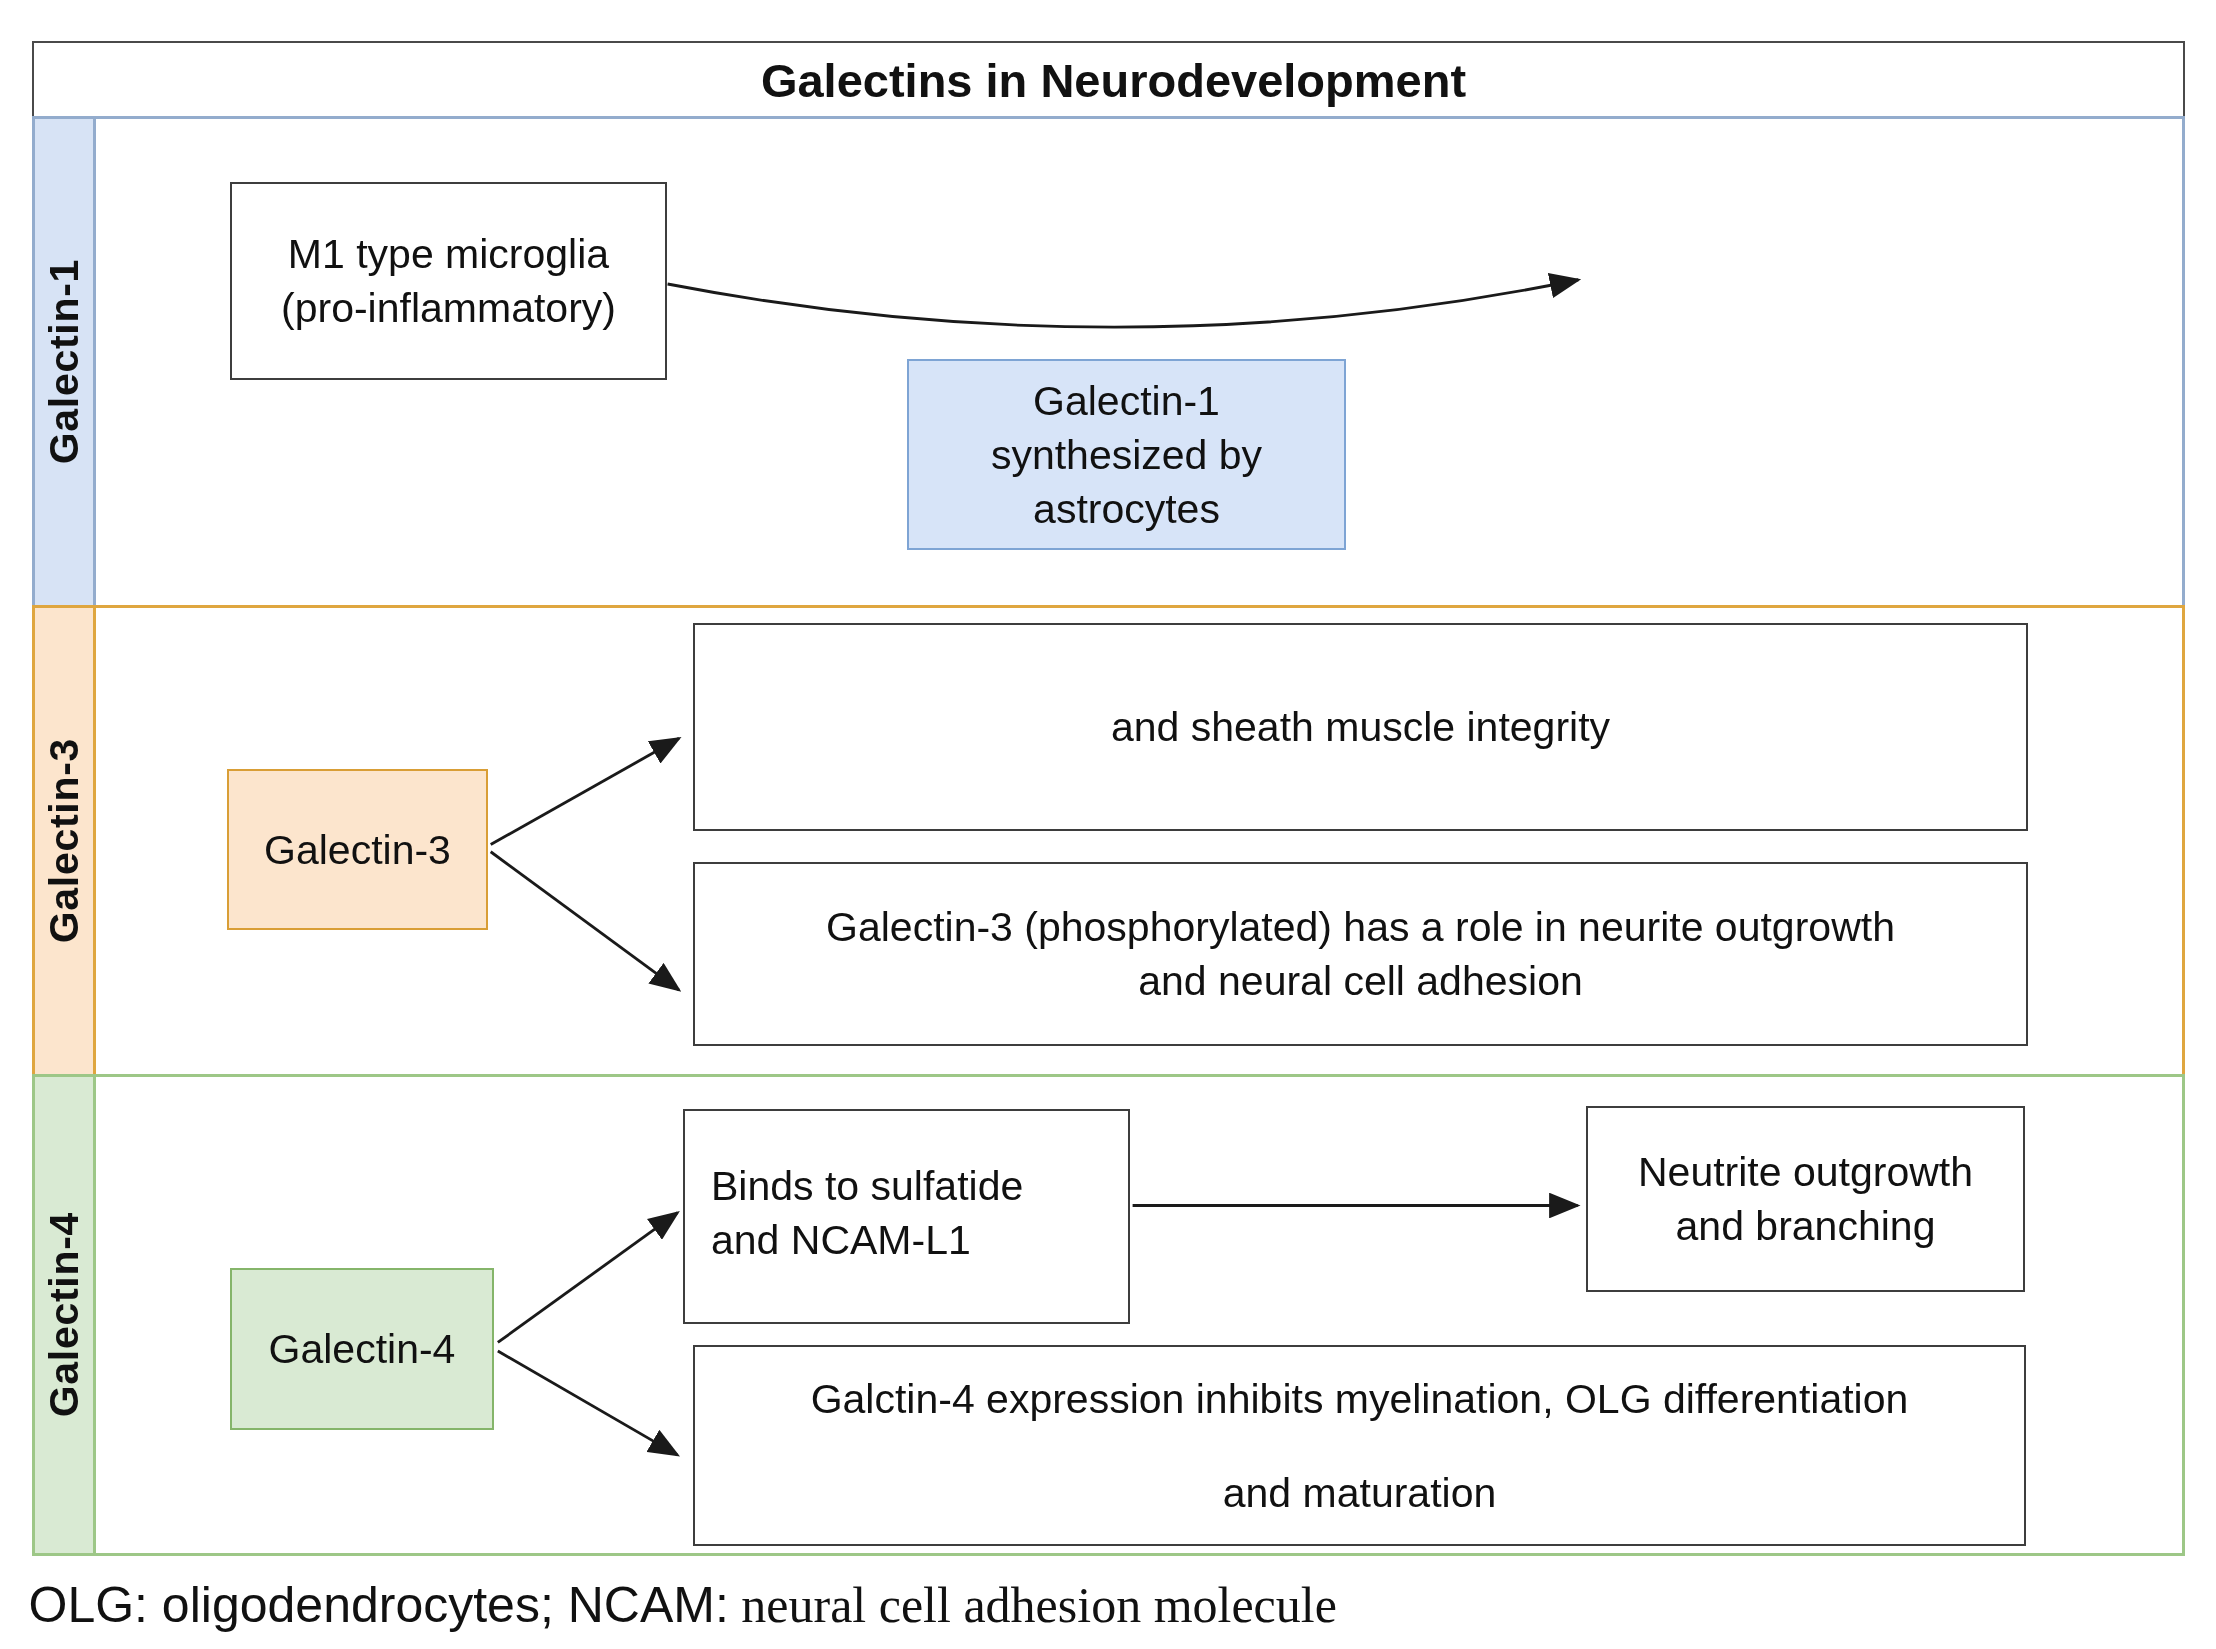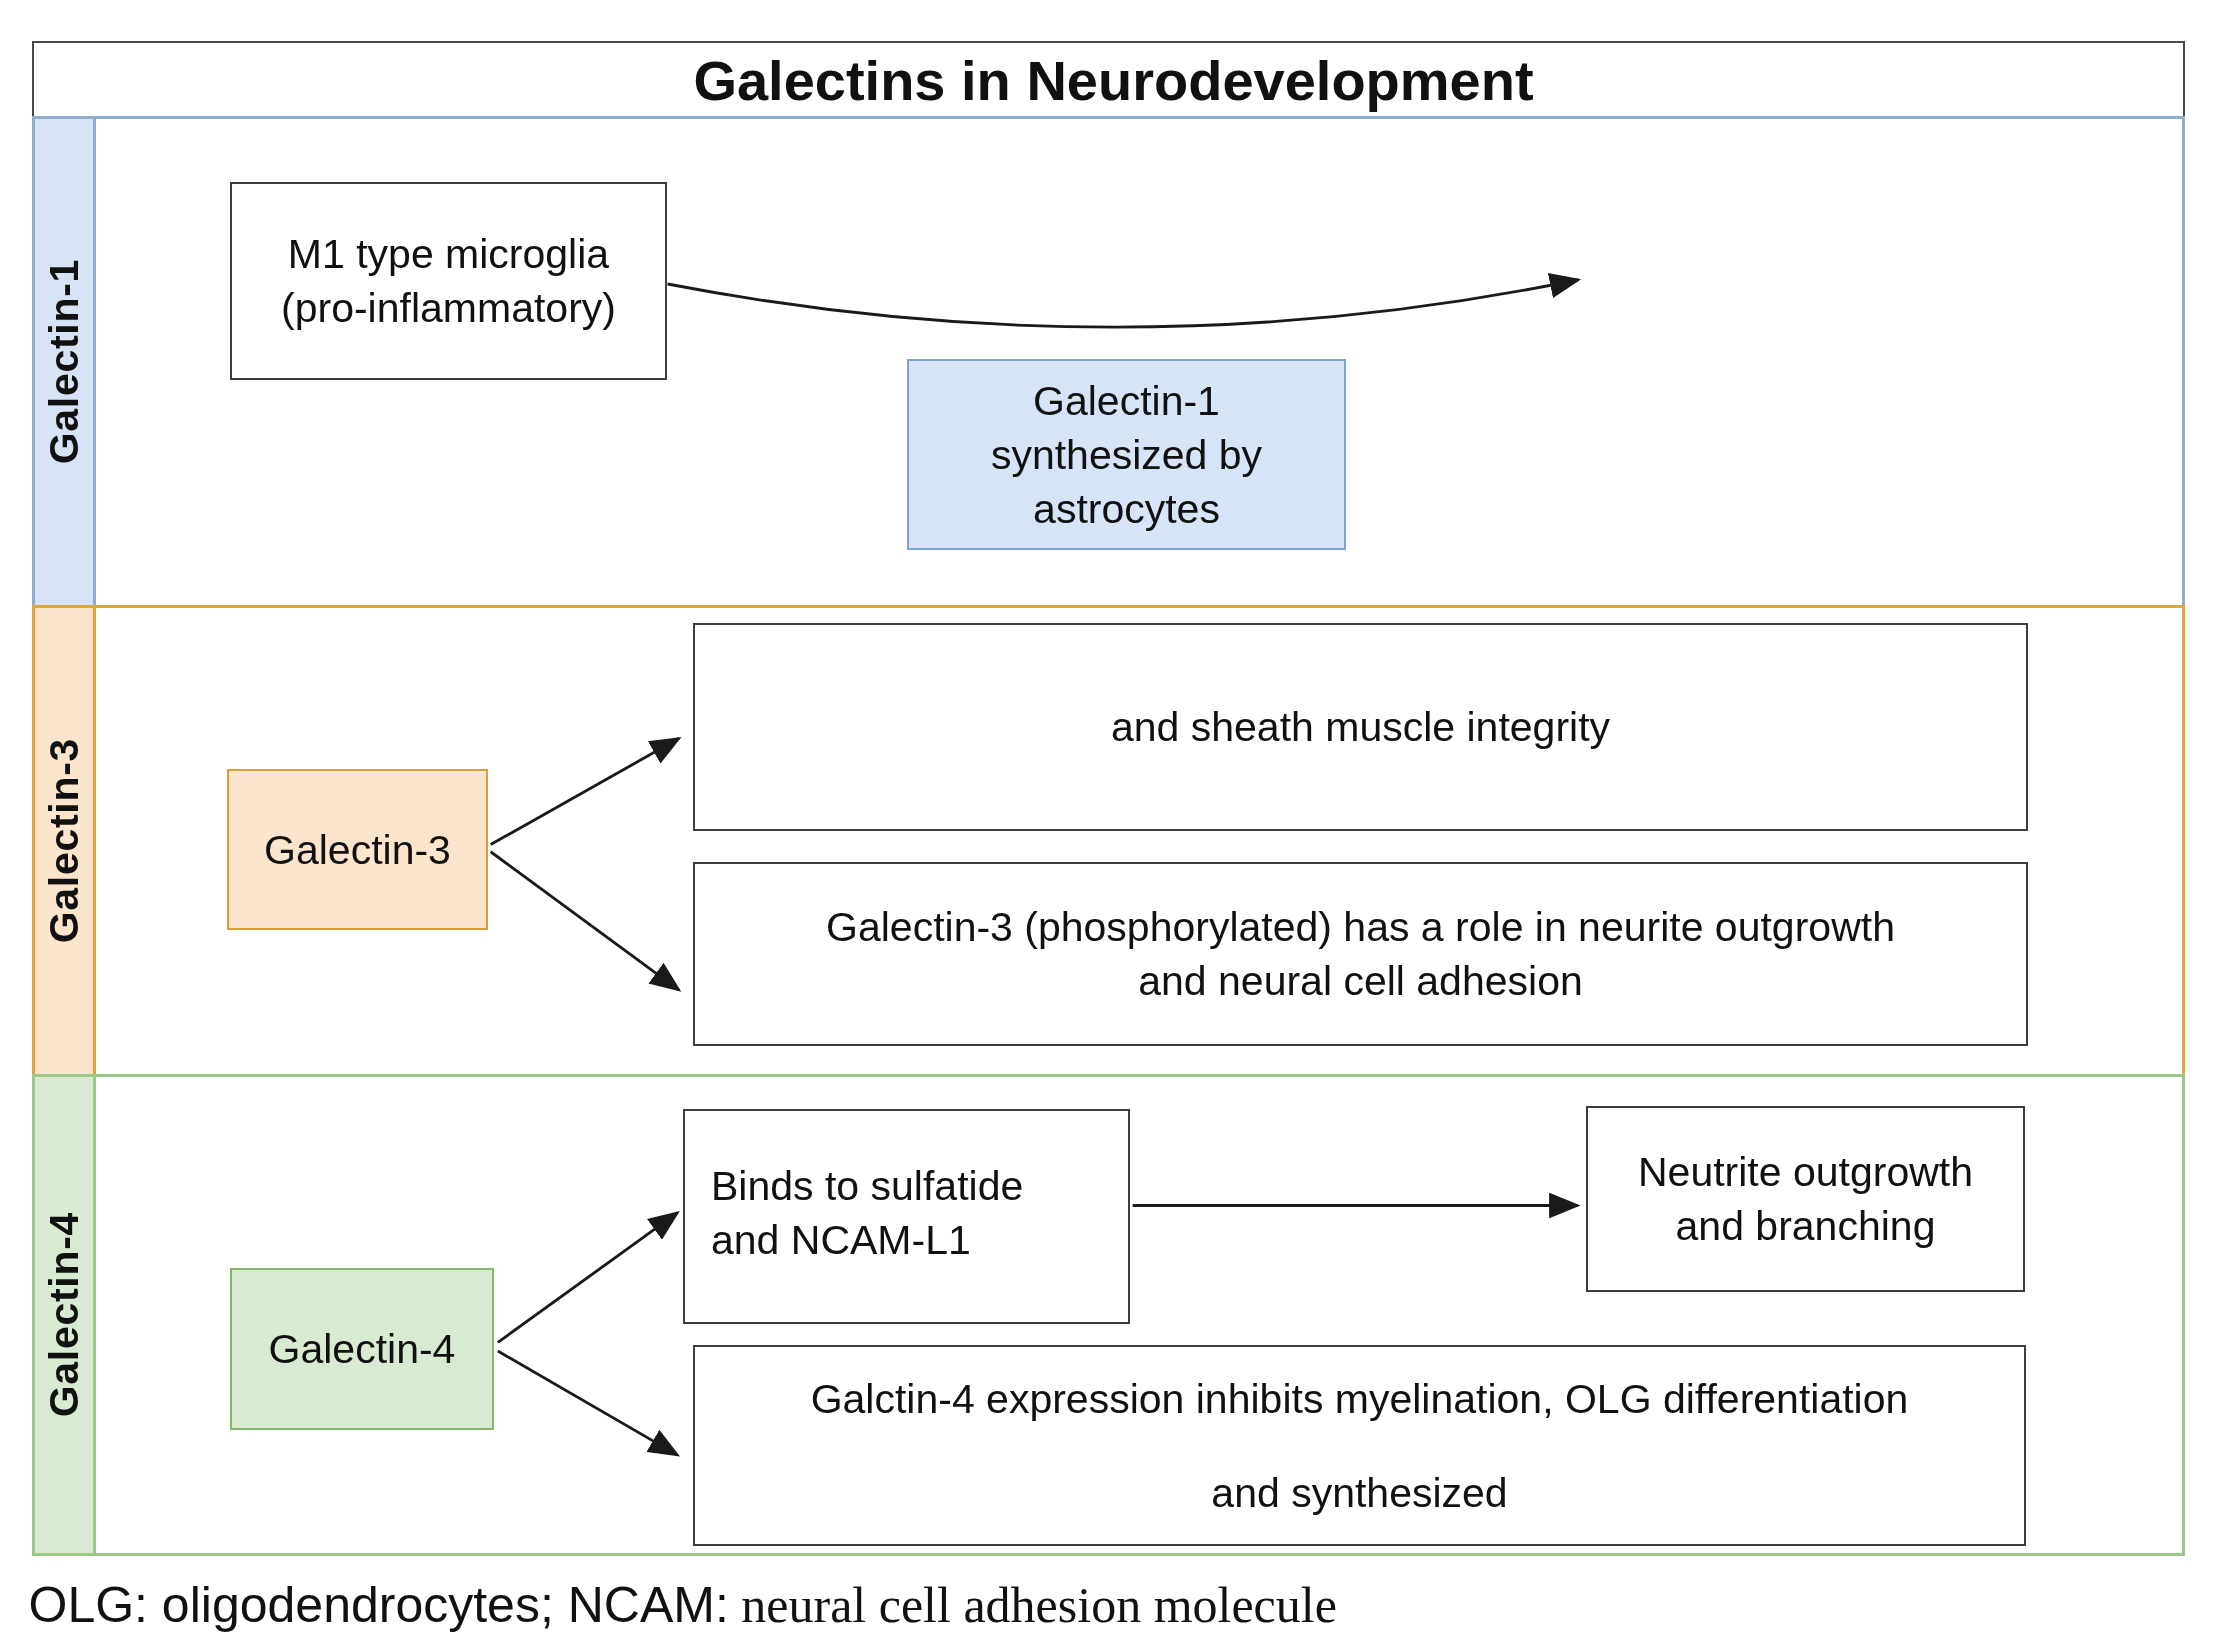--- a/index.html
+++ b/index.html
@@ -13,21 +13,21 @@
   }
   *{box-sizing:border-box;}
 
   
   .title-row{
     position:absolute;left:32px;top:41px;width:2153px;height:76px;
     border:2.9px solid var(--frame,#4a4a4a);border-bottom:none;
     display:flex;align-items:center;justify-content:center;
     background:#fff;
   }
-  .title-row span{font-size:56px;font-weight:bold;margin-left:10px;}
+  .title-row span{font-size:47px;font-weight:bold;margin-left:10px;}
 
   .band{position:absolute;left:32px;width:2153px;background:#fff;}
   .band-g1{top:116px;height:489px;border:3.6px solid var(--blue-line,#93accd);border-bottom:none;}
   .band-g3{top:605px;height:469px;border:3.6px solid var(--orange-line,#dfa63f);border-bottom:none;}
   .band-g4{top:1074px;height:482px;border:3.6px solid var(--green-line,#9dc787);}
 
   .strip{
     position:absolute;left:0;top:0;height:100%;width:61px;
     display:flex;align-items:center;justify-content:center;
   }
@@ -150,21 +150,21 @@
     <span>and NCAM-L1</span>
   </div>
 
   <div class="node" style="left:1586px;top:1106px;width:439px;height:186px;">
     <span>Neutrite outgrowth</span>
     <span>and branching</span>
   </div>
 
   <div class="node" style="left:693px;top:1345px;width:1333px;height:201px;gap:40px;">
     <span>Galctin-4 expression inhibits myelination, OLG differentiation</span>
-    <span>and synthesized</span>
+    <span>and maturation</span>
   </div>
 
   <div class="footer">
     <span>OLG: oligodendrocytes; NCAM:</span><span class="serif"> neural cell adhesion molecule</span>
   </div>
 
 </div>
 
 
 </body></html>

